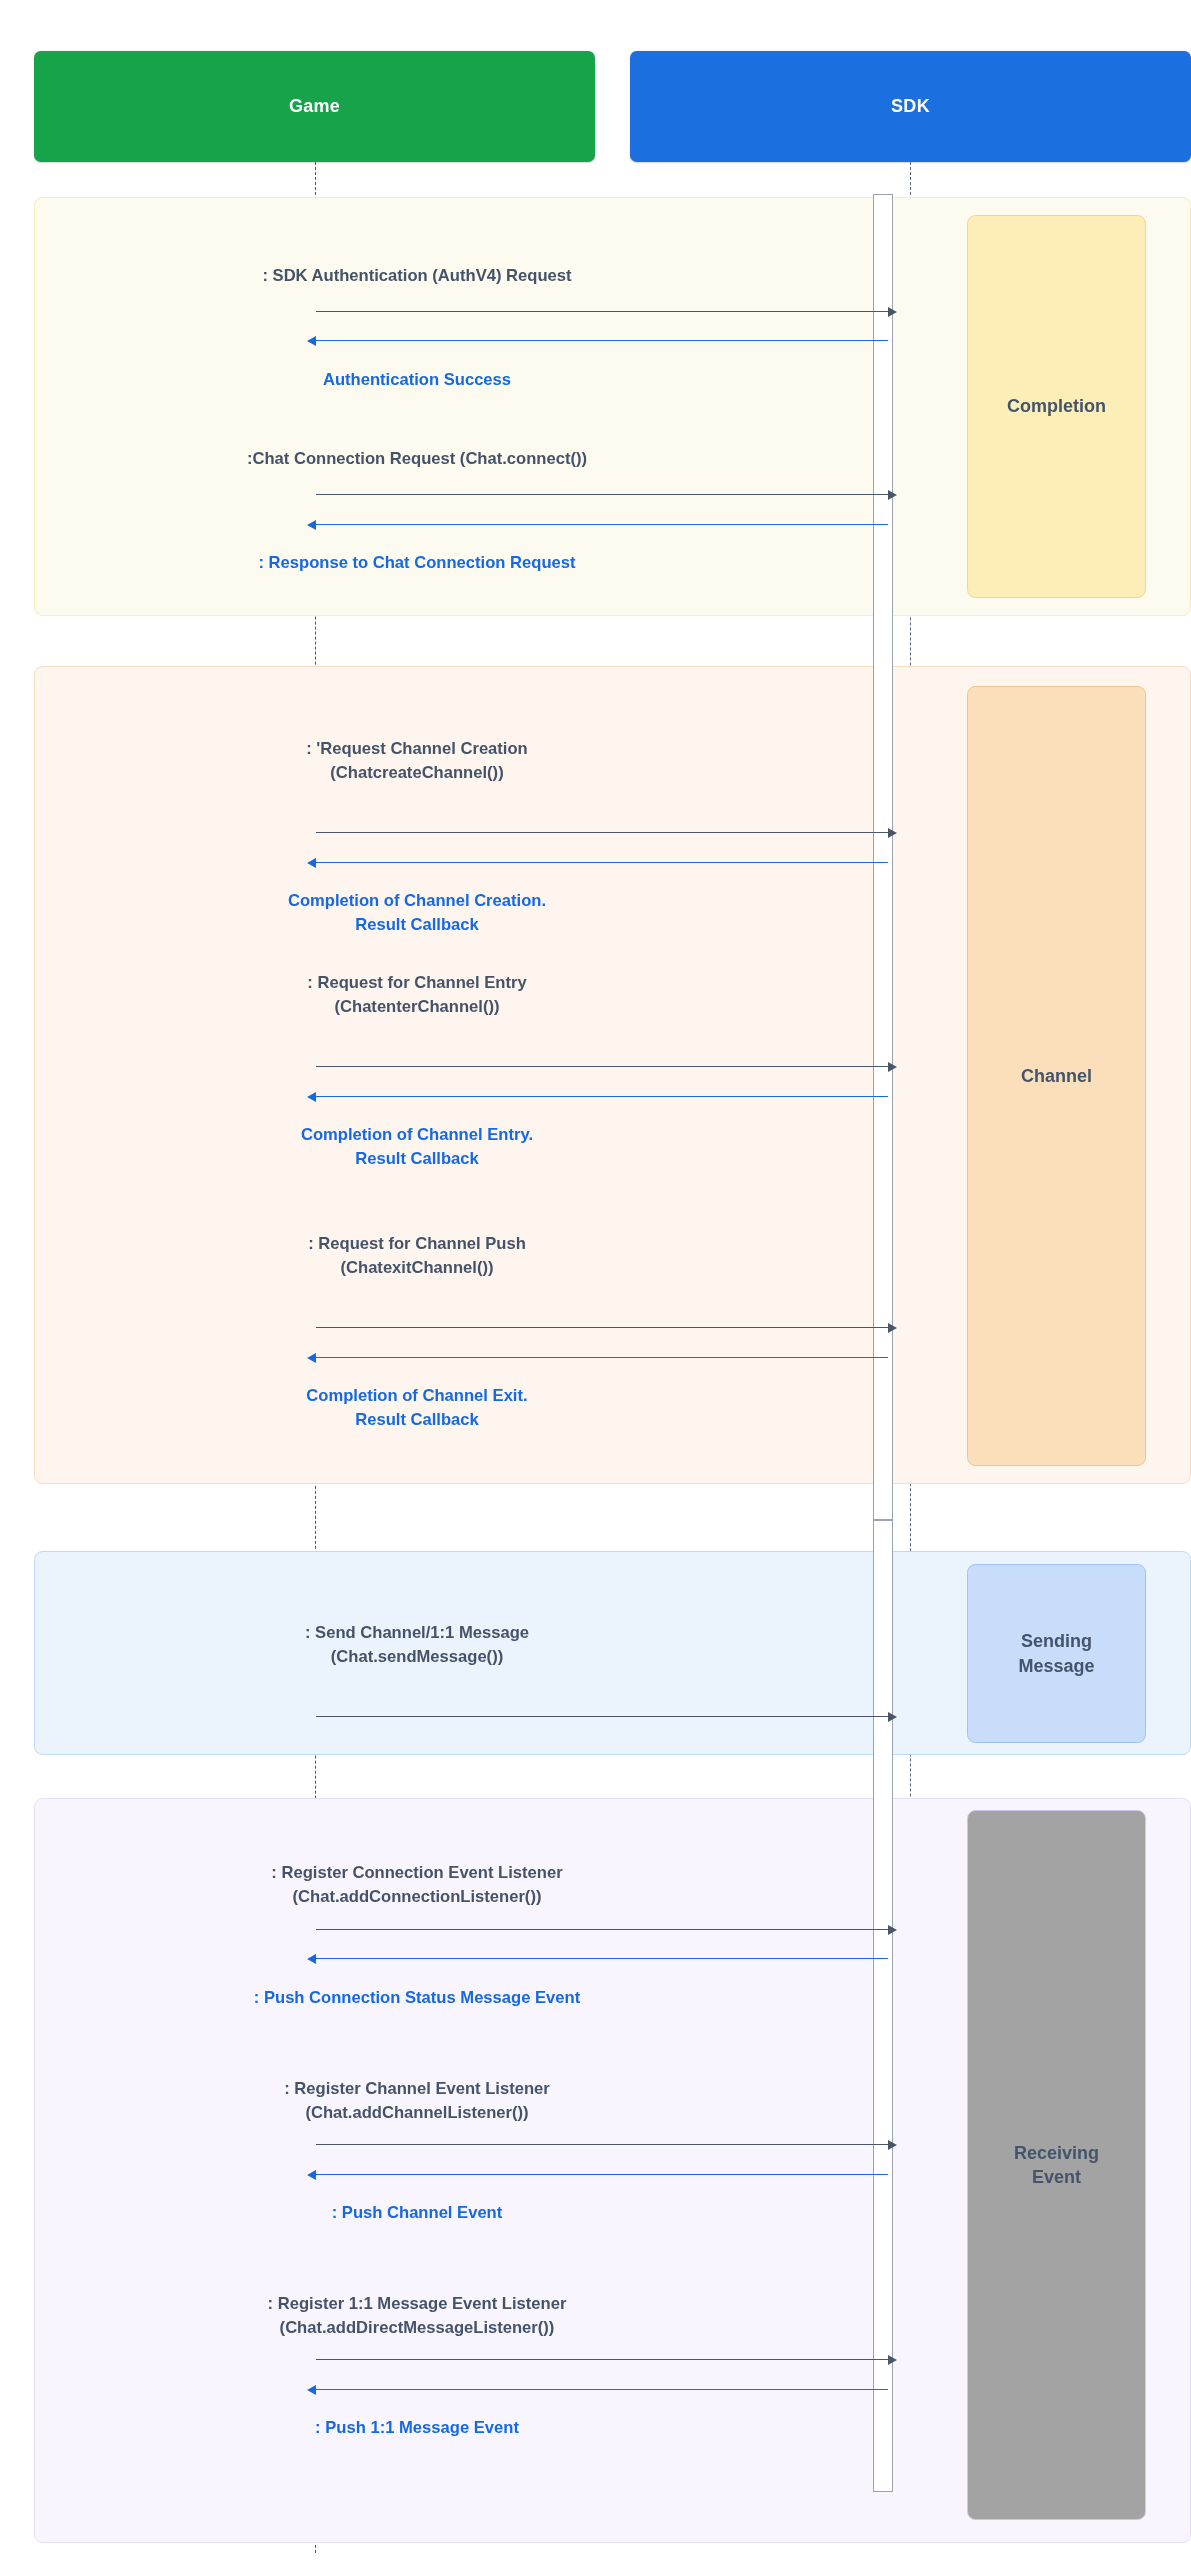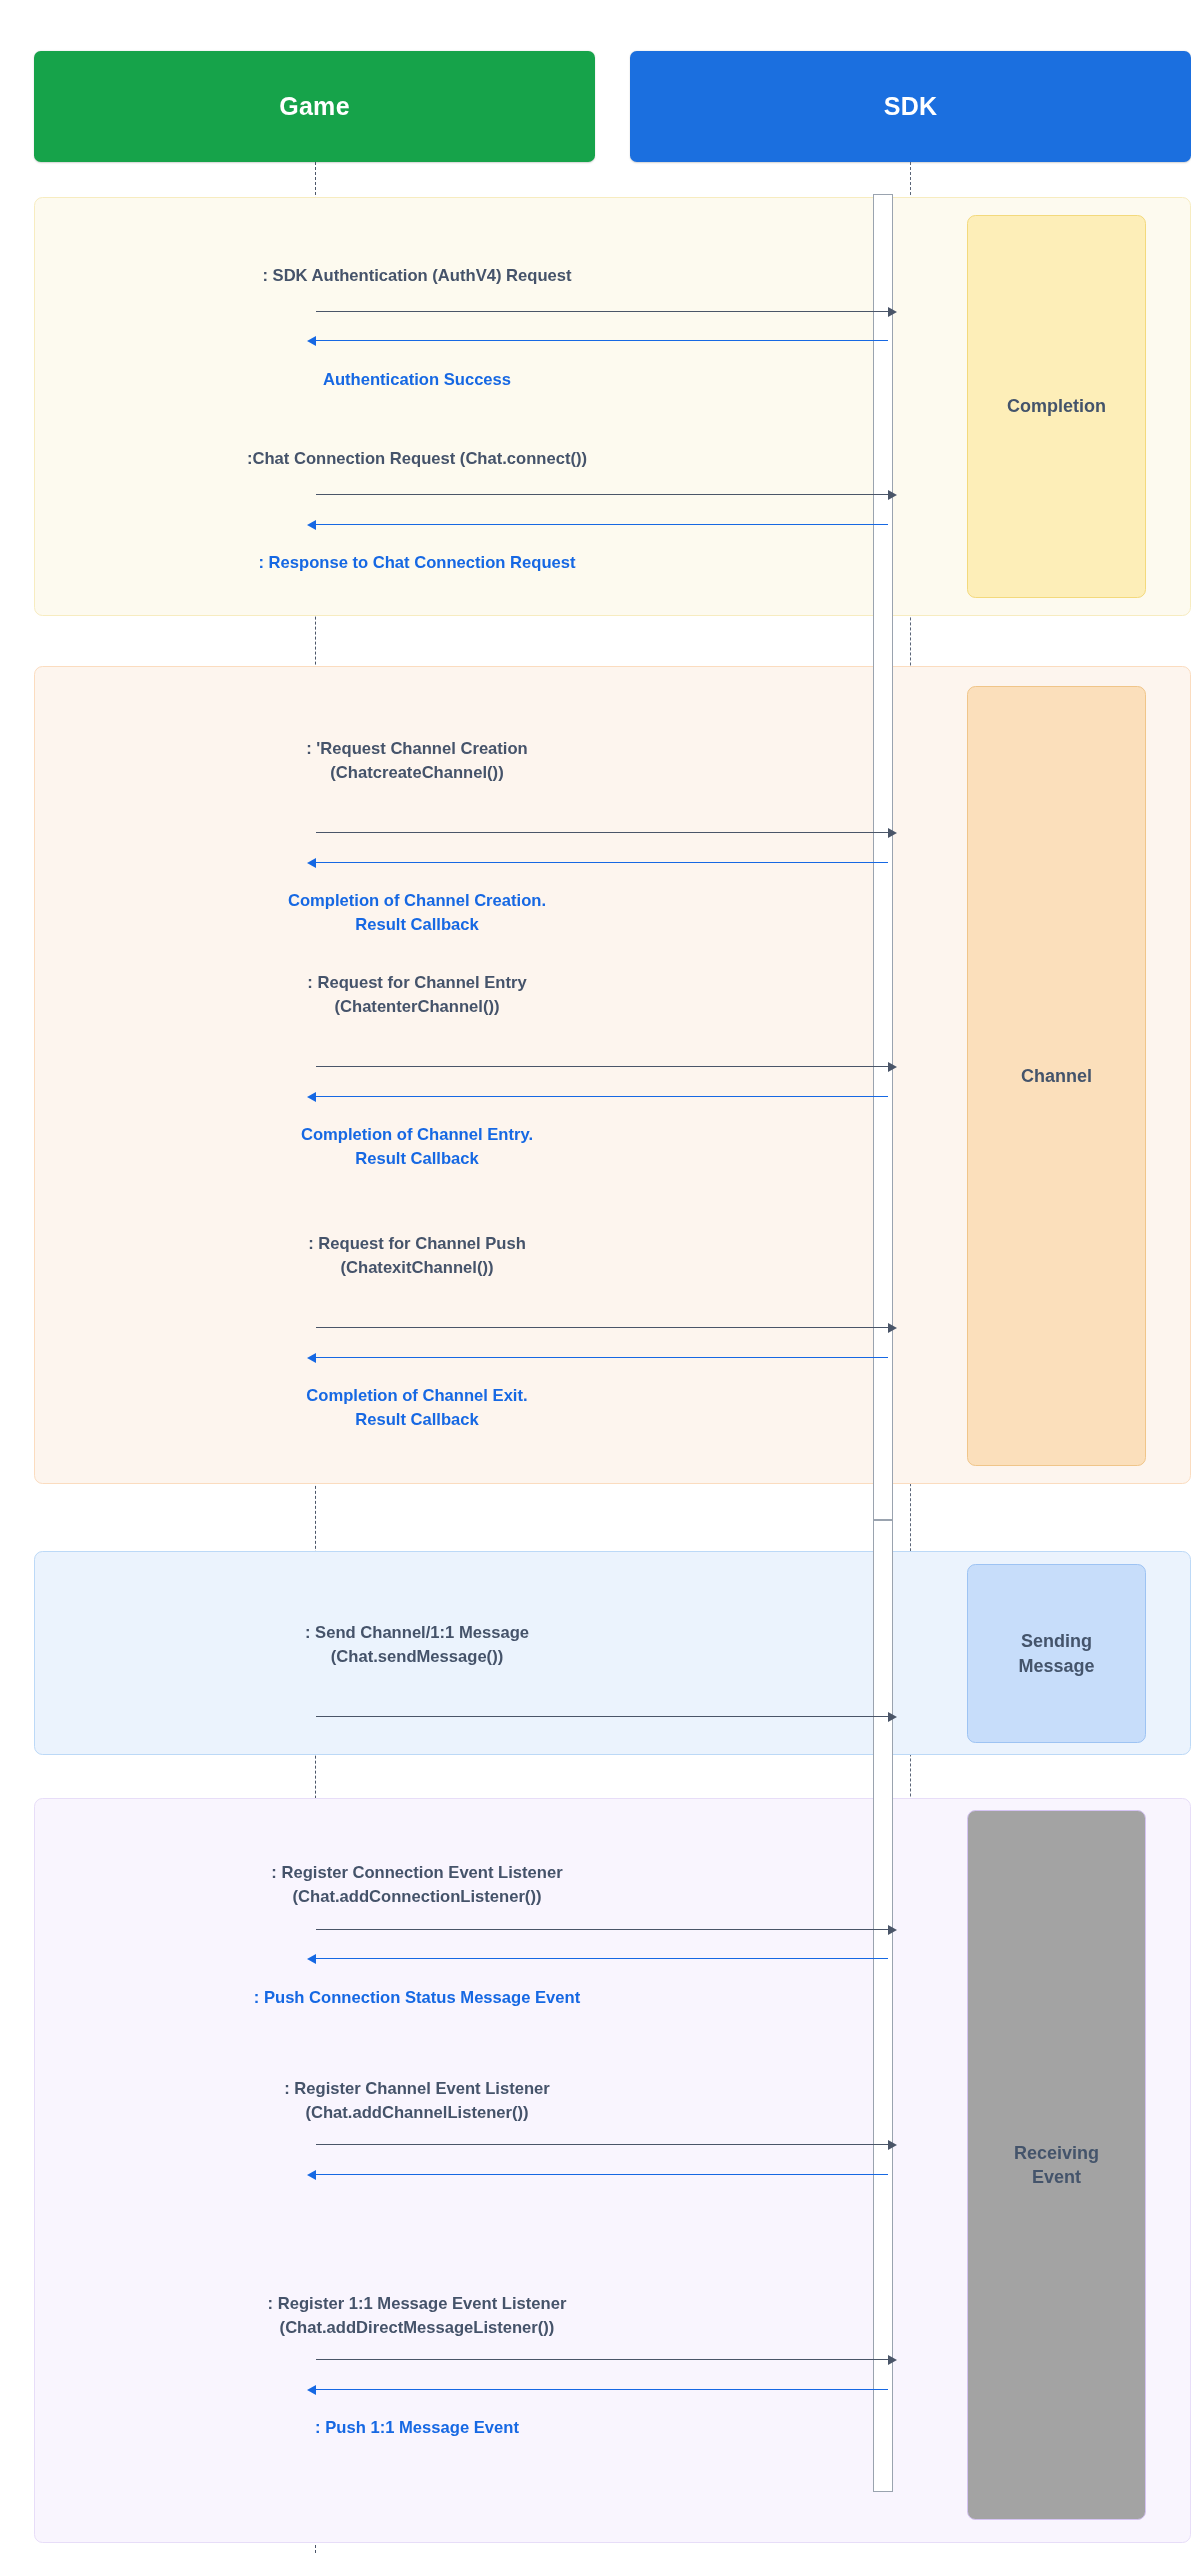--- a/index.html
+++ b/index.html
@@ -2,21 +2,21 @@
 <html style="font-size:13.6px"><head>
 <meta charset="utf-8">
 <style>
   html,body{margin:0;padding:0;background:#ffffff;}
   body{font-family:"Liberation Sans","DejaVu Sans",sans-serif;}
   #canvas{position:relative;width:1191px;height:2576px;background:#ffffff;overflow:hidden;}
 
   
   .actor{position:absolute;top:51px;height:111px;border-radius:6.8px;
          display:flex;align-items:center;justify-content:center;
-         color:#ffffff;font-size:25px;font-weight:bold;letter-spacing:0.3px;
+         color:#ffffff;font-size:18px;font-weight:bold;letter-spacing:0.3px;
          box-shadow:0 0.9px 1.7px rgba(0,0,0,.18);}
   .actor-game{left:34px;width:561px;background:#16a34a;}
   .actor-sdk{left:630px;width:561px;background:#1b6fdf;}
 
   
   .lifeline{position:absolute;width:0;border-left:1.7px dashed #4a5568;}
   .ll-game{left:315px;top:162px;height:2391px;}
   .ll-sdk{left:910px;top:162px;height:2195px;border-left-color:#5a6578;}
 
   
@@ -166,20 +166,21 @@
 
   <div class="msg-label lbl-req" style="left:128px;top:2077px;width:578px;">: Register Channel Event Listener
 (Chat.addChannelListener())</div>
   <div class="arrow-line arrow-req" style="left:316px;top:2144px;width:572px;">
     <div class="arrow-head head-right" style="left:572px;"></div>
   </div>
 
   <div class="arrow-line arrow-res" style="left:316px;top:2174px;width:572px;">
     <div class="arrow-head head-left" style="left:-9.4px;"></div>
   </div>
+  <div class="msg-label lbl-res" style="left:128px;top:2201px;width:578px;">: Push Channel Event</div>
 
   <div class="msg-label lbl-req" style="left:128px;top:2292px;width:578px;">: Register 1:1 Message Event Listener
 (Chat.addDirectMessageListener())</div>
   <div class="arrow-line arrow-req" style="left:316px;top:2359px;width:572px;">
     <div class="arrow-head head-right" style="left:572px;"></div>
   </div>
 
   <div class="arrow-line arrow-res" style="left:316px;top:2389px;width:572px;">
     <div class="arrow-head head-left" style="left:-9.4px;"></div>
   </div>

